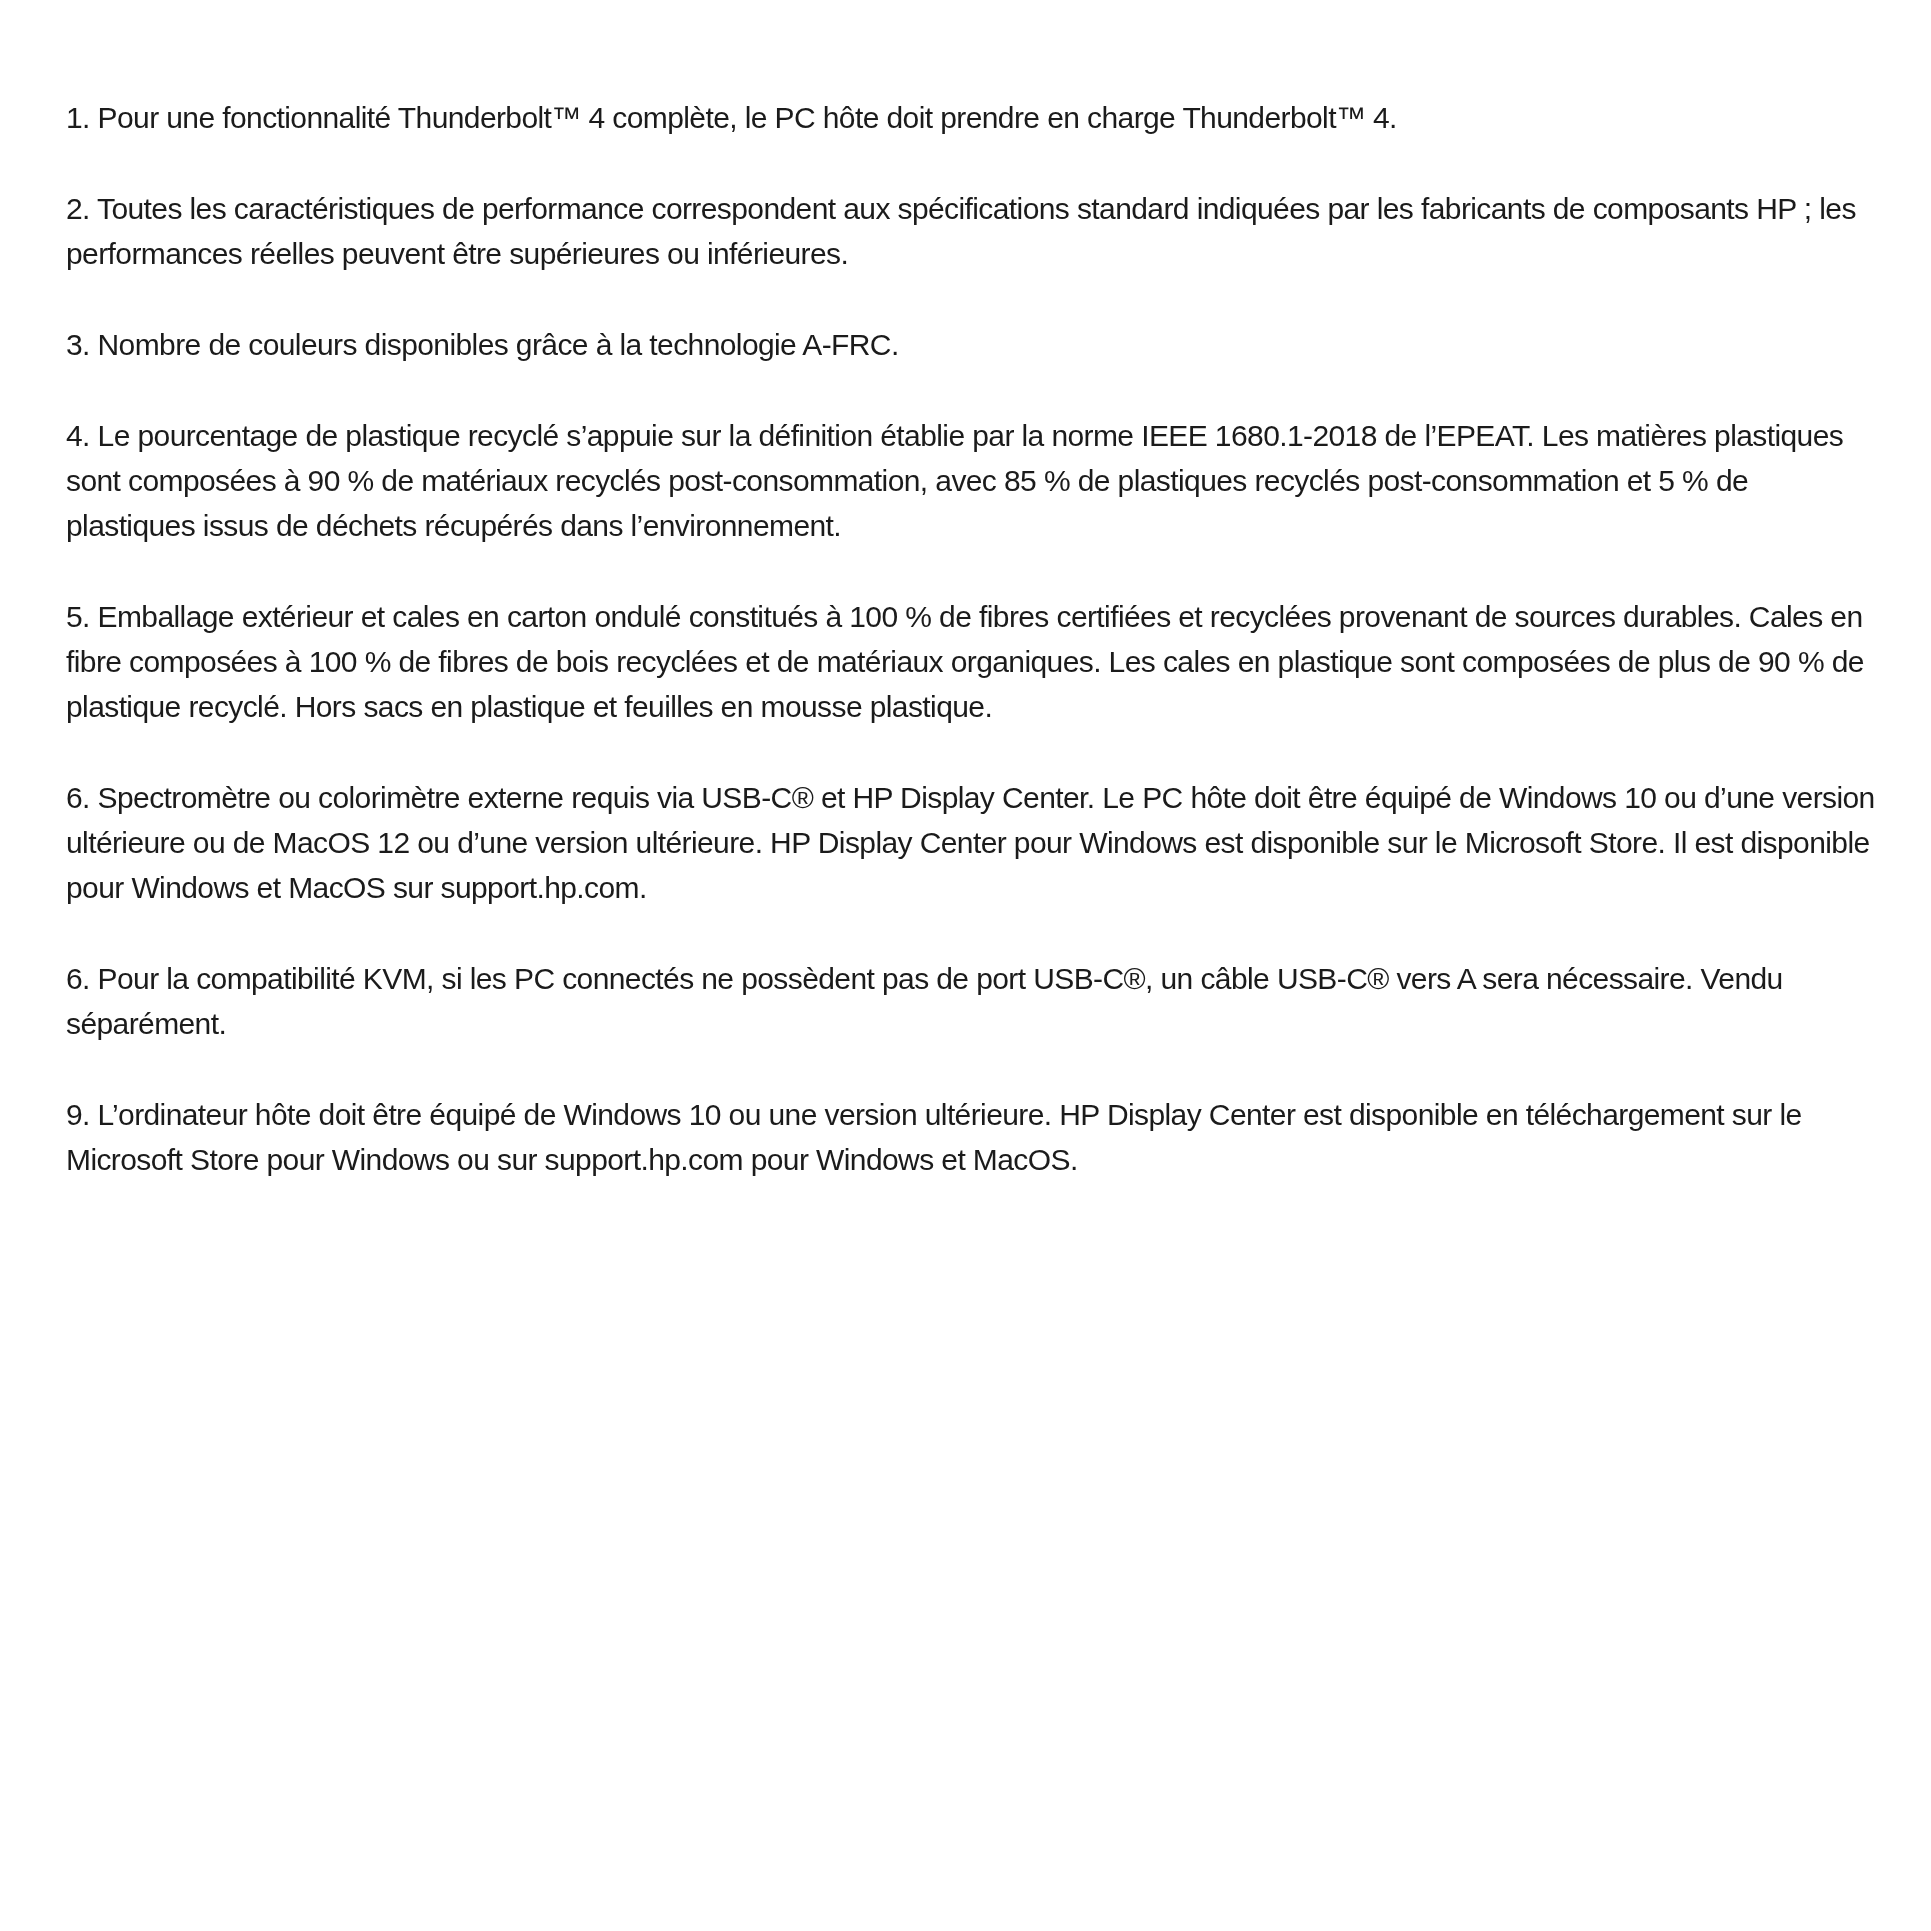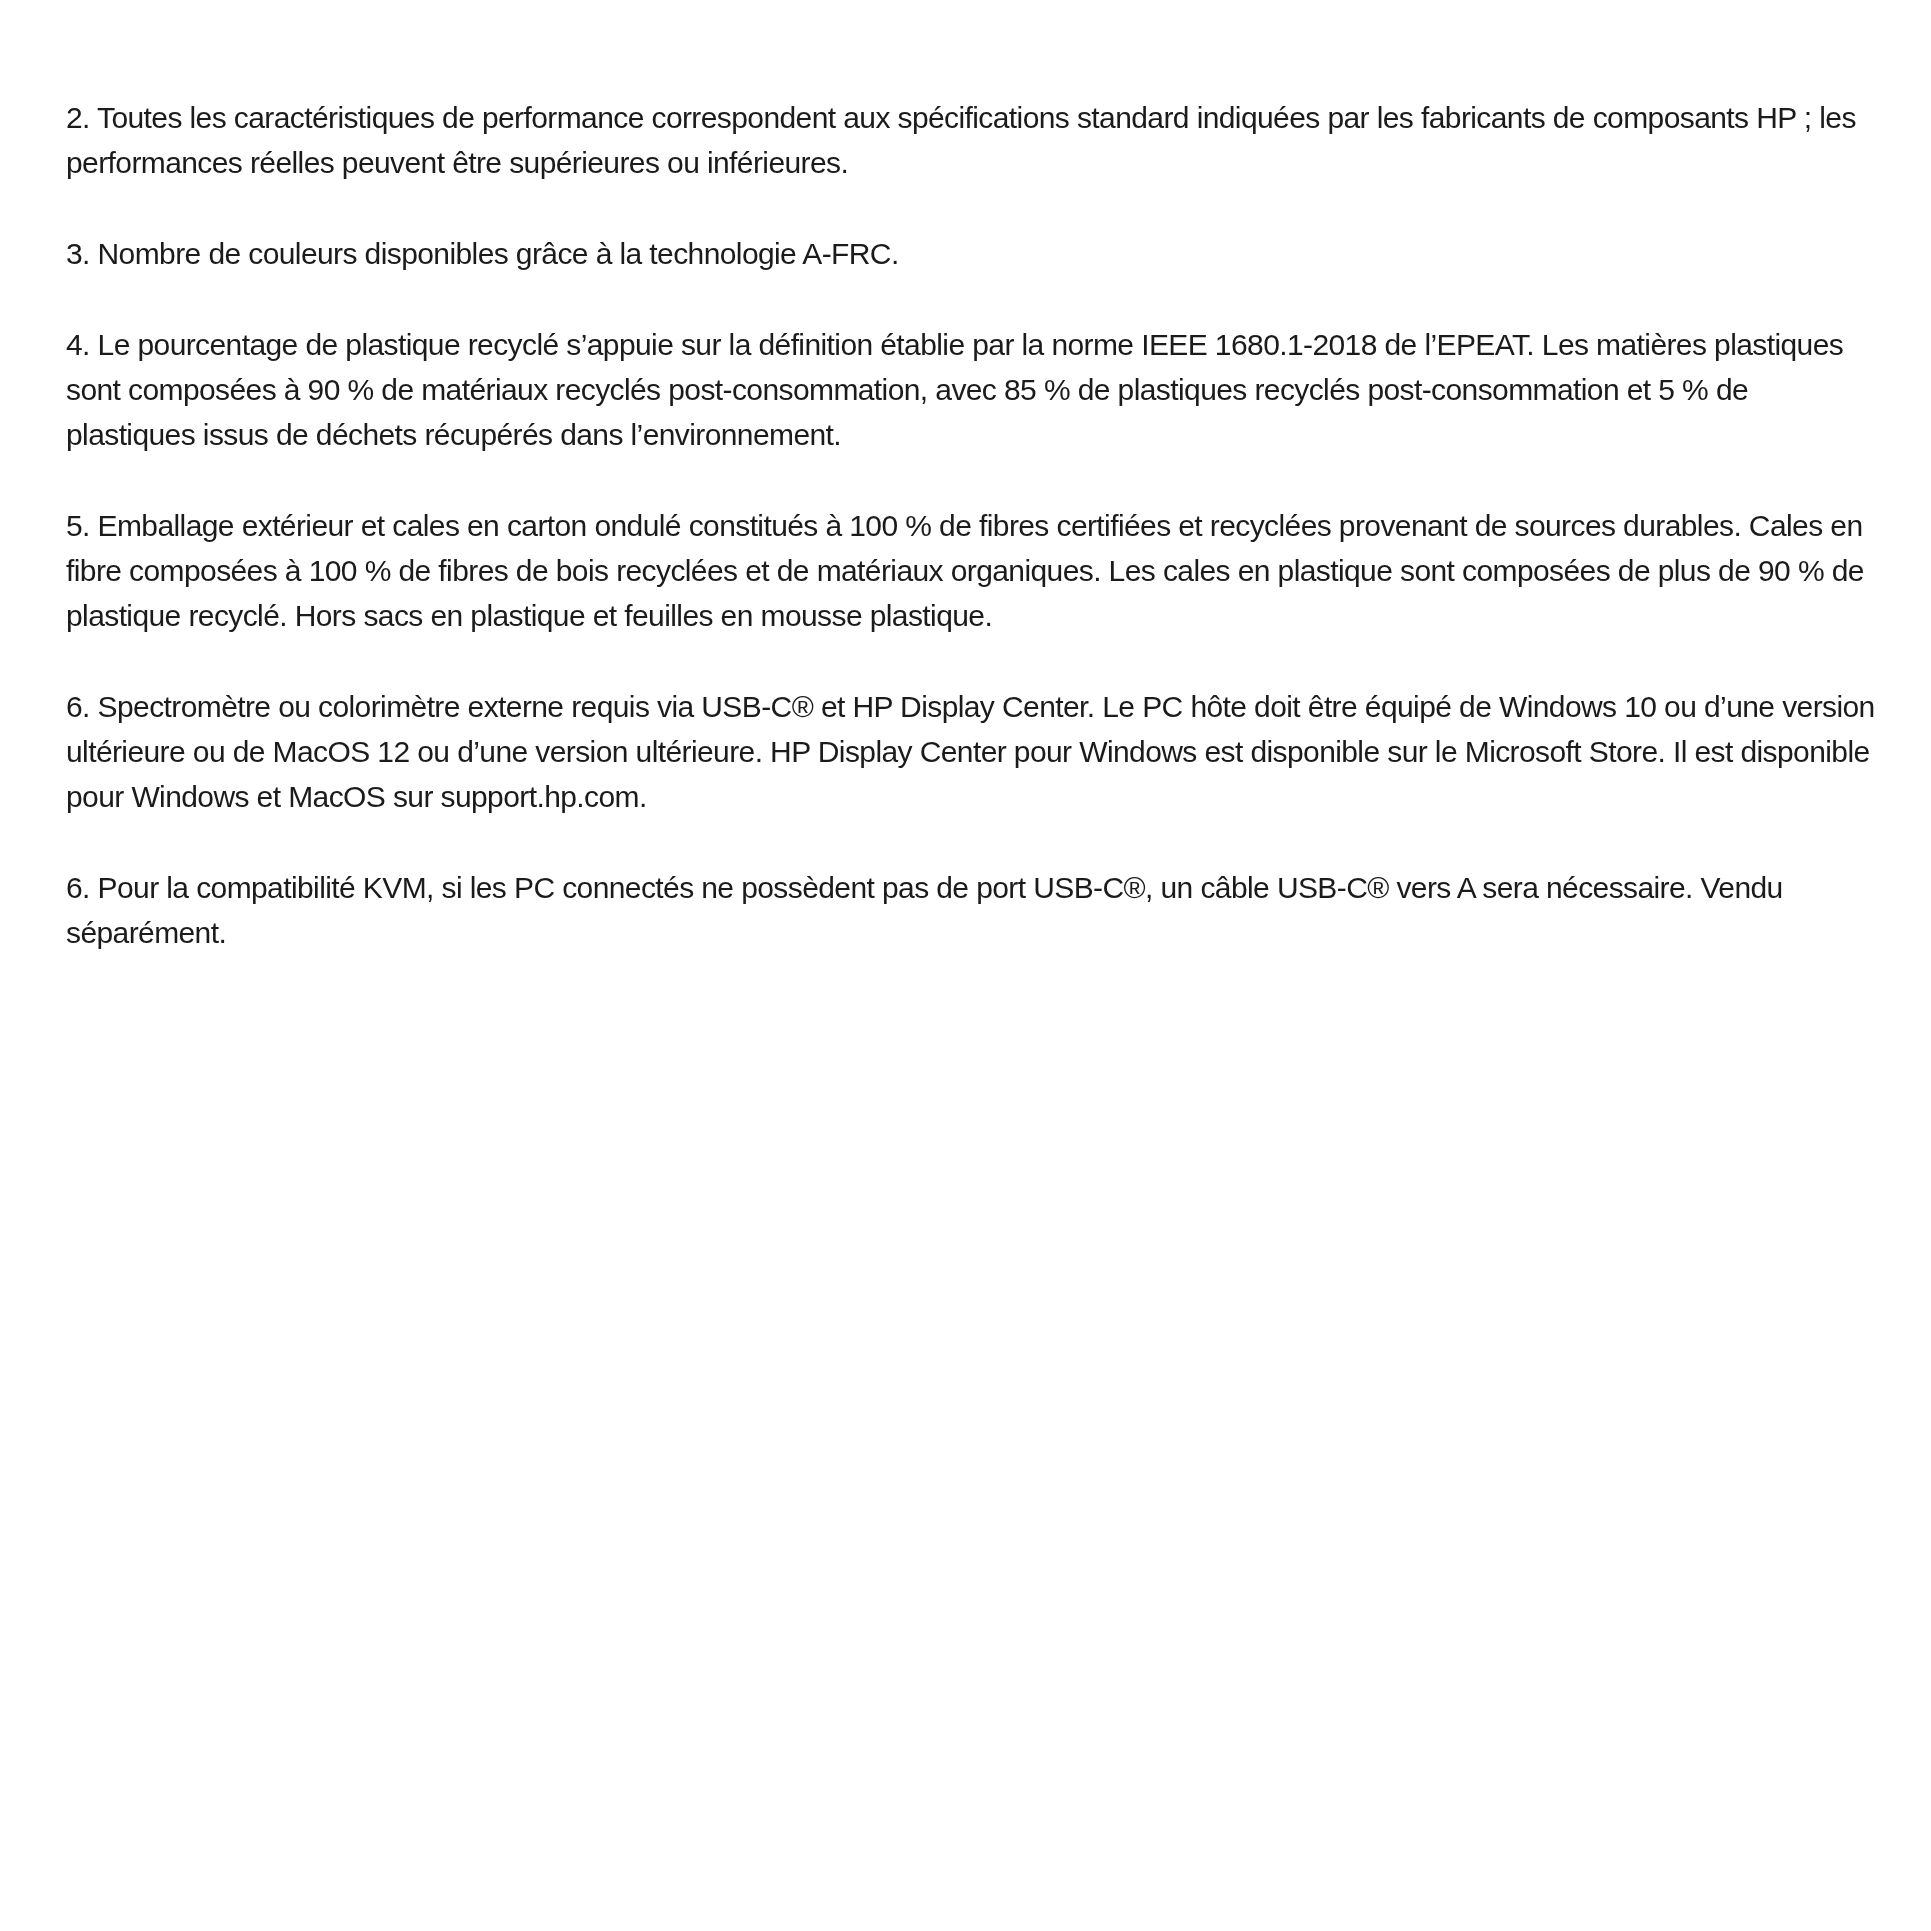--- a/index.html
+++ b/index.html
@@ -32,21 +32,23 @@
     margin: 0 0 46px 0;
     text-align: left;
     white-space: normal;
   }
 </style>
 </head>
 <body>
 
 <div class="page">
   <div class="footnote-list">
+    <p class="footnote">1. Pour une fonctionnalité Thunderbolt™ 4 complète, le PC hôte doit prendre en charge Thunderbolt™ 4.</p>
     <p class="footnote">2. Toutes les caractéristiques de performance correspondent aux spécifications standard indiquées par les fabricants de composants HP ; les performances réelles peuvent être supérieures ou inférieures.</p>
     <p class="footnote">3. Nombre de couleurs disponibles grâce à la technologie A-FRC.</p>
     <p class="footnote">4. Le pourcentage de plastique recyclé s’appuie sur la définition établie par la norme IEEE 1680.1-2018 de l’EPEAT. Les matières plastiques sont composées à 90 % de matériaux recyclés post-consommation, avec 85 % de plastiques recyclés post-consommation et 5 % de plastiques issus de déchets récupérés dans l’environnement.</p>
     <p class="footnote">5. Emballage extérieur et cales en carton ondulé constitués à 100 % de fibres certifiées et recyclées provenant de sources durables. Cales en fibre composées à 100 % de fibres de bois recyclées et de matériaux organiques. Les cales en plastique sont composées de plus de 90 % de plastique recyclé. Hors sacs en plastique et feuilles en mousse plastique.</p>
     <p class="footnote">6. Spectromètre ou colorimètre externe requis via USB-C® et HP Display Center. Le PC hôte doit être équipé de Windows 10 ou d’une version ultérieure ou de MacOS 12 ou d’une version ultérieure. HP Display Center pour Windows est disponible sur le Microsoft Store. Il est disponible pour Windows et MacOS sur support.hp.com.</p>
     <p class="footnote">6. Pour la compatibilité KVM, si les PC connectés ne possèdent pas de port USB-C®, un câble USB-C® vers A sera nécessaire. Vendu séparément.</p>
+    <p class="footnote">9. L’ordinateur hôte doit être équipé de Windows 10 ou une version ultérieure. HP Display Center est disponible en téléchargement sur le Microsoft Store pour Windows ou sur support.hp.com pour Windows et MacOS.</p>
   </div>
 </div>
 
 
 </body></html>

